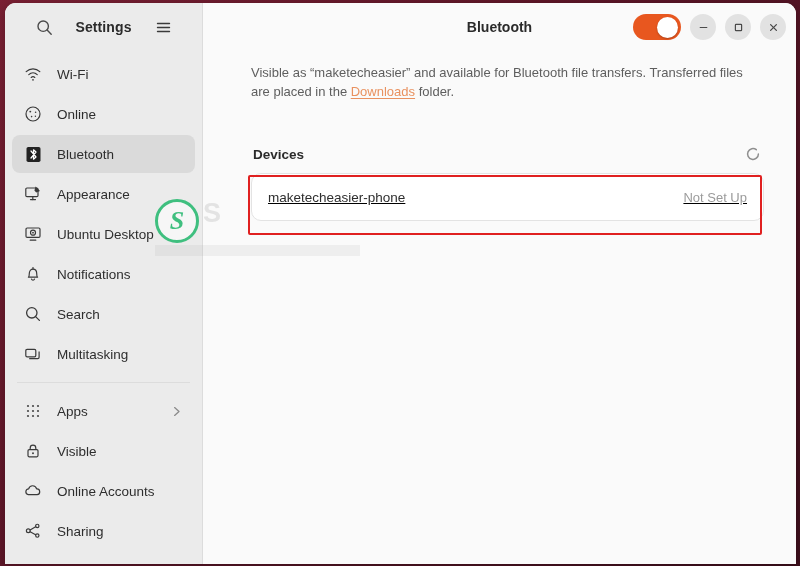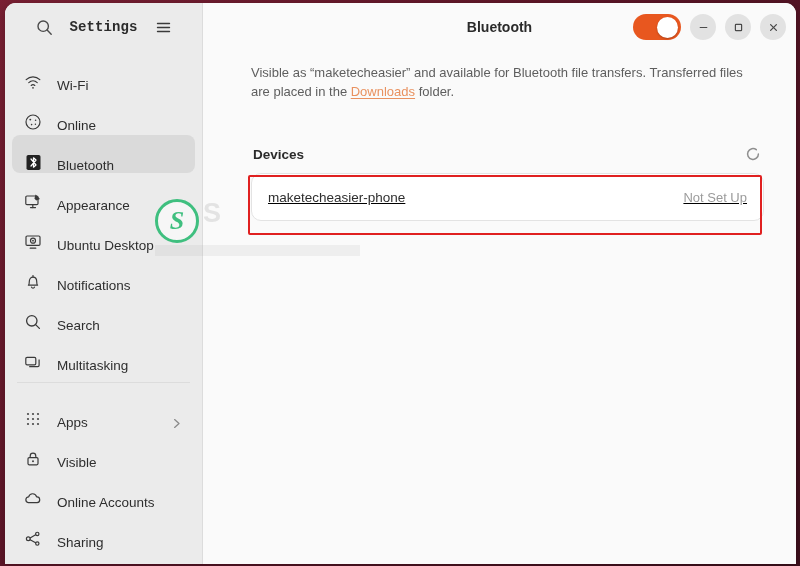--- a/index.html
+++ b/index.html
@@ -44,21 +44,20 @@
     flex-direction: column;
     flex: 0 0 198px;
   }
 
   .sidebar-header {
     height: 48px;
     display: flex;
     align-items: center;
     padding: 0 24px;
     flex: 0 0 48px;
-    font-family: Liberation Mono, monospace;
   }
 
   .hdr-btn {
     width: 30px; height: 30px;
     display: flex; align-items: center; justify-content: center;
     border-radius: 7px;
     cursor: pointer;
   }
 
   .sidebar-title {
@@ -71,21 +70,21 @@
   }
 
   .sidebar-list {
     flex: 1;
     padding: 4px 7px 0 7px;
     overflow: hidden;
   }
 
   .nav-item {
     display: flex;
-    align-items: flex-end;
+    align-items: center;
     height: 38px;
     border-radius: 8px;
     padding: 0 10px;
     margin-bottom: 2px;
     cursor: pointer;
     position: relative;
   }
   .nav-item.selected { background: #dadada; }
 
   .nav-icon {

